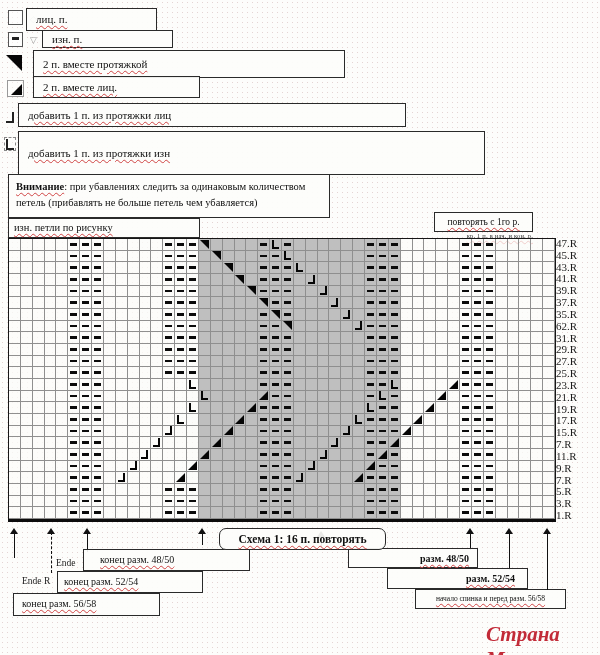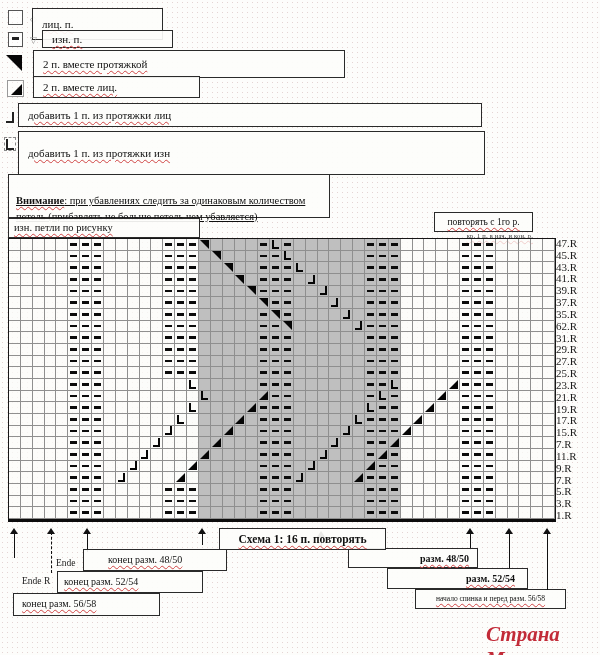--- a/index.html
+++ b/index.html
@@ -21,21 +21,21 @@
   .icon-sq .dash{display:block;width:7px;height:2.5px;background:#222;margin:4px auto 0;}
   .icon-tri-ssk{width:0;height:0;border-top:16px solid #070707;border-left:16px solid transparent;}
   .icon-box{width:15px;height:15px;border:1px solid #999;position:relative;background:rgba(255,255,255,0.4);}
   .icon-box .tri{position:absolute;right:1px;bottom:1px;width:0;height:0;border-bottom:11px solid #070707;border-left:11px solid transparent;}
   .glyph-faint{font-size:9px;color:#9a9a9a;font-family:"DejaVu Sans",sans-serif;}
   .corner-j{display:inline-block;width:6px;height:9px;border-right:2px solid #222;border-bottom:2px solid #222;}
   .corner-l{display:inline-block;width:6px;height:9px;border-left:2px solid #222;border-bottom:2px solid #222;}
   .icon-dashedbox{width:12px;height:14px;border:1px dashed #888;display:flex;align-items:center;justify-content:center;background:rgba(255,255,255,0.4);}
 
   
-  .warn{font-size:10.5px;line-height:1.5;padding:18px 7px;text-decoration:underline;}
+  .warn{font-size:10.5px;line-height:1.5;padding:4px 7px;}
   .warn b{font-weight:bold;}
   .note-left{font-size:10.5px;line-height:17px;padding-left:5px;}
   .repeat-box{font-size:9.5px;line-height:18px;text-align:center;}
   .edge-note{font-size:6.5px;color:#333;text-align:right;letter-spacing:0.2px;}
 
   
   .grid{
     left:8px;top:238px;width:548px;height:284px;
     display:grid;grid-template-columns:repeat(46,1fr);grid-auto-rows:1fr;
     border:1.5px solid #161616;border-bottom:3.5px solid #0c0c0c;
@@ -51,33 +51,33 @@
 
   .rowlabels{left:556px;top:238px;width:36px;height:284px;display:flex;flex-direction:column;}
   .rowlabels div{height:11.83px;line-height:11.83px;font-size:11px;padding-right:2px;color:#1c1c1c;}
 
   
   .arrow{position:absolute;width:9px;z-index:1;}
   .arrow .stem{position:absolute;left:4px;top:4px;bottom:0;border-left:1px solid #111;}
   .arrow .head{position:absolute;left:0;top:0;width:0;height:0;border-left:4.5px solid transparent;border-right:4.5px solid transparent;border-bottom:6px solid #111;}
   .fbox{font-size:10px;line-height:20px;z-index:2;}
   .fbox.right{text-align:right;font-weight:bold;}
-  .schema{font-size:11.5px;font-weight:bold;text-align:center;line-height:20px;z-index:3;}
+  .schema{font-size:11.5px;font-weight:bold;text-align:center;line-height:20px;z-index:3;border-radius:7px;}
   .ghost{font-size:9.5px;color:#222;z-index:0;}
   .tiny-label{font-size:7.5px;line-height:18px;text-align:center;}
   .watermark{font-size:21px;font-style:italic;font-weight:bold;color:#c22b38;font-family:"Liberation Serif",serif;}
 </style>
 </head>
 <body>
 
 <div class="abs" style="left:8px;top:10px;">
     <span class="icon-sq" style="display:block;"></span>
   </div>
 <div class="abs glyph-faint" style="left:30px;top:14px;">◇</div>
-<div class="abs box lg-label" style="left:32px;top:8px;width:131px;height:32px;">
+<div class="abs box lg-label" style="left:26px;top:8px;width:131px;height:23px;">
     <span class="sq">лиц. п.</span>
   </div>
 
 <div class="abs" style="left:8px;top:32px;">
     <span class="icon-sq" style="display:block;">
       <span class="dash"></span>
     </span>
   </div>
 <div class="abs glyph-faint" style="left:30px;top:35px;">▽</div>
 <div class="abs box lg-label" style="left:42px;top:30px;width:131px;height:18px;">
@@ -94,21 +94,21 @@
 <div class="abs" style="left:7px;top:80px;">
     <span class="icon-box" style="display:block;">
       <span class="tri"></span>
     </span>
   </div>
 <div class="abs box lg-label" style="left:33px;top:76px;width:167px;height:22px;">
     <span class="sq">2 п. вместе лиц.</span>
   </div>
 
 <div class="abs" style="left:6px;top:109px;"><span class="corner-j"></span></div>
-<div class="abs box lg-label" style="left:18px;top:103px;width:464px;height:24px;">
+<div class="abs box lg-label" style="left:18px;top:103px;width:388px;height:24px;">
     <span class="sq">добавить 1 п. из протяжки лиц</span>
   </div>
 
 <div class="abs icon-dashedbox" style="left:4px;top:137px;">
     <span class="corner-l"></span>
   </div>
 <div class="abs box lg-label" style="left:18px;top:131px;width:467px;height:44px;">
     <span class="sq">добавить 1 п. из протяжки изн</span>
   </div>
 
@@ -2035,21 +2035,21 @@
     <span class="stem"></span>
   </div>
 
 <div class="abs ghost" style="left:56px;top:558px;">Ende</div>
 <div class="abs ghost" style="left:22px;top:576px;">Ende R</div>
 
 <div class="abs box schema" style="left:219px;top:528px;width:167px;height:22px;">
   <span class="sq">Схема 1: 16 п. повторять</span>
 </div>
 
-<div class="abs box fbox" style="left:83px;top:549px;width:144px;height:22px;padding-left:24px;"><span class="sq">конец разм. 48/50</span></div>
+<div class="abs box fbox" style="left:83px;top:549px;width:167px;height:22px;padding-left:16px;"><span class="sq">конец разм. 48/50</span></div>
 <div class="abs box fbox" style="left:57px;top:571px;width:146px;height:22px;padding-left:6px;"><span class="sq">конец разм. 52/54</span></div>
 <div class="abs box fbox" style="left:13px;top:593px;width:147px;height:23px;padding-left:8px;"><span class="sq">конец разм. 56/58</span></div>
 
 <div class="abs box fbox right" style="left:348px;top:548px;width:130px;height:20px;padding-right:8px;"><span class="sq">разм. 48/50</span></div>
 <div class="abs box fbox right" style="left:387px;top:568px;width:141px;height:21px;padding-right:12px;"><span class="sq">разм. 52/54</span></div>
 <div class="abs box tiny-label" style="left:415px;top:589px;width:151px;height:20px;"><span class="sq">начало спинка и перед разм. 56/58</span></div>
 
 <div class="abs watermark" style="left:486px;top:622px;">Страна Мам</div>
 
 </body></html>

